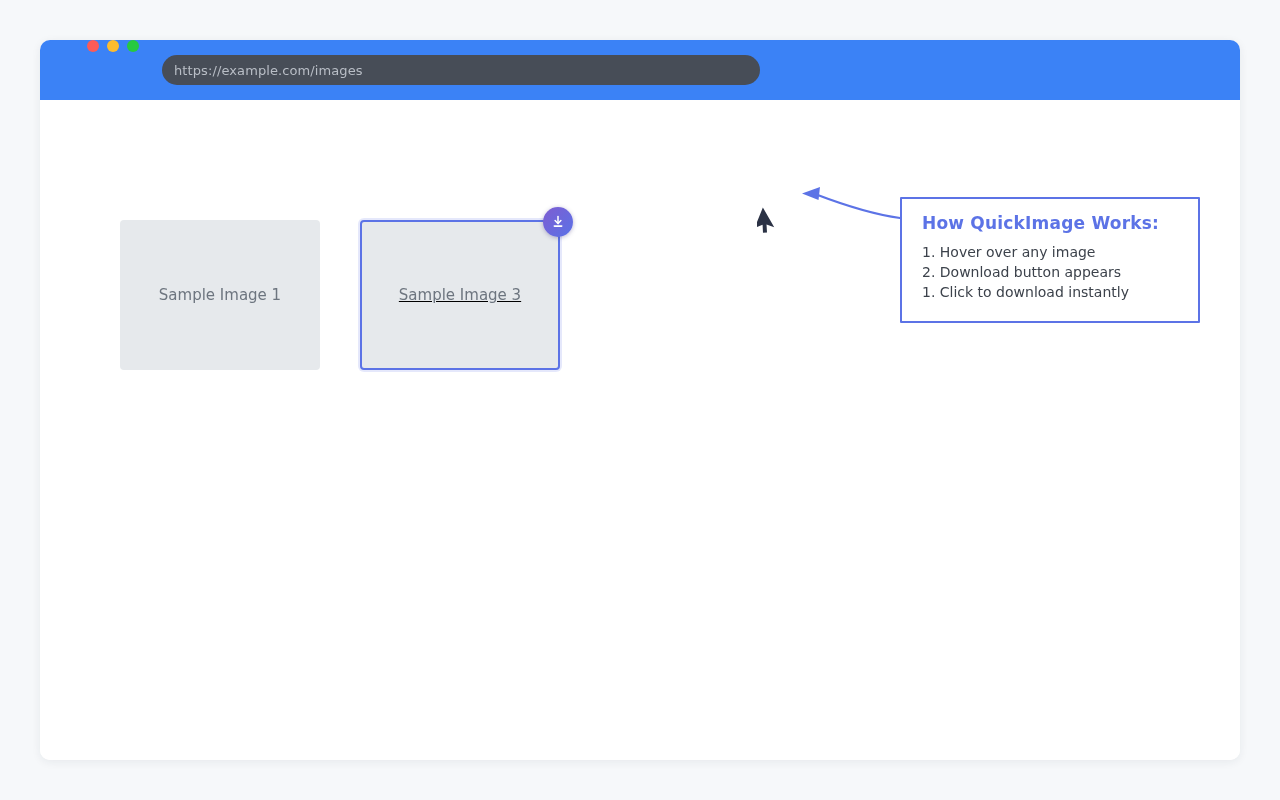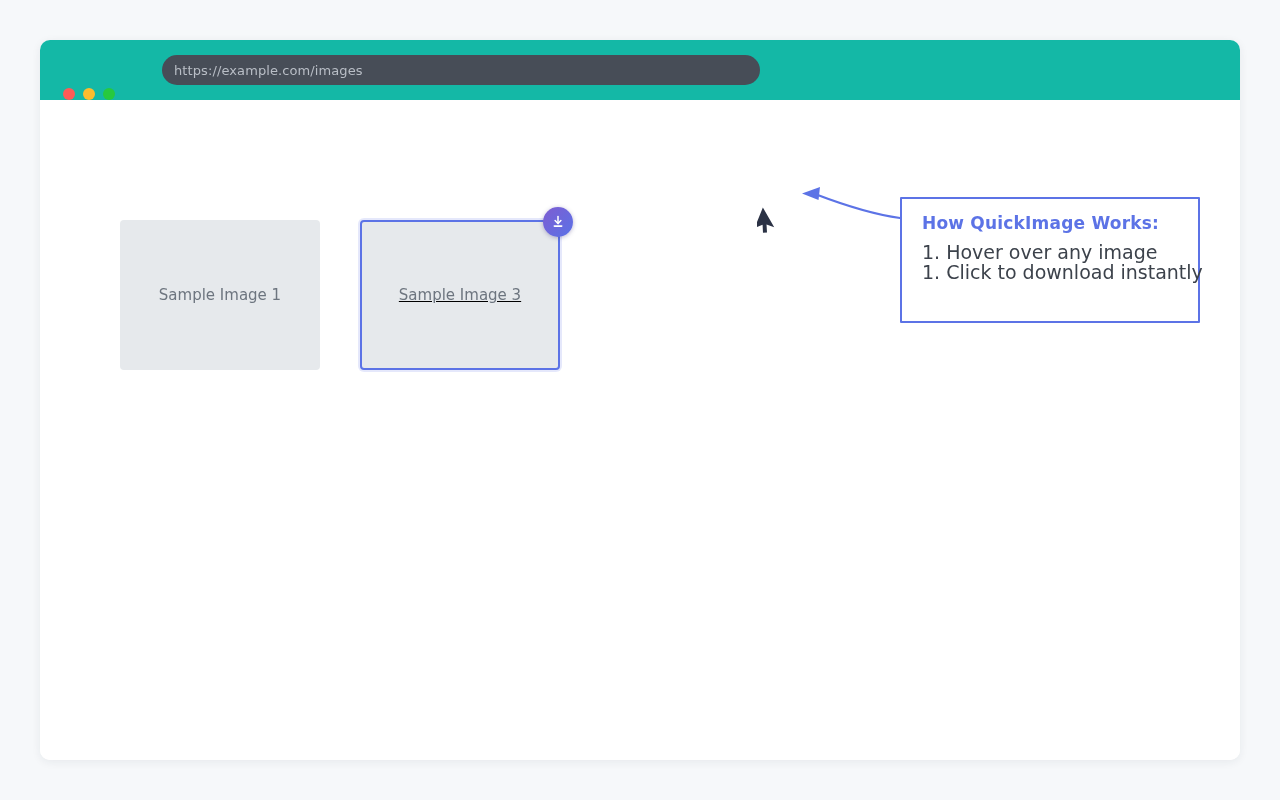--- a/index.html
+++ b/index.html
@@ -31,23 +31,24 @@
     box-shadow: 0 2px 10px rgba(30, 40, 60, 0.07);
     overflow: hidden;
   }
 
   .title-bar {
     position: absolute;
     left: 0;
     top: 0;
     width: 1200px;
     height: 60px;
-    background: #14b8a6;
-    display: flex;
-    align-items: flex-end;
+    background: #3b82f6;
+    display: flex;
+    align-items: flex-start;
+    padding-left: 24px;
   }
 
   .traffic-lights {
     display: flex;
     align-items: center;
     gap: 8px;
     margin-left: 23px;
   }
   .dot {
     width: 12px;
@@ -177,21 +178,21 @@
     margin: 0 0 9px 0;
     letter-spacing: 0.2px;
     font-family: "DejaVu Sans", "Liberation Sans", sans-serif;
   }
   .callout-steps {
     list-style: none;
     margin: 0;
     padding: 0;
   }
   .callout-steps li {
-    font-size: 19px;
+    font-size: 14px;
     color: #3c424b;
     line-height: 20px;
     white-space: nowrap;
     font-family: "DejaVu Sans", "Liberation Sans", sans-serif;
   }
 </style>
 </head>
 <body>
 
 <div id="stage">
@@ -247,17 +248,18 @@
 
   <svg class="annotation-arrow" viewBox="0 0 130 55">
     <path d="M110 40 C 80 36, 46 24, 25 16" stroke="#5c73e6" stroke-width="2.2" fill="none" stroke-linecap="round"></path>
     <path d="M12 15.5 L30 9 L28.5 22 Z" fill="#5c73e6"></path>
   </svg>
 
   <div class="callout">
     <div class="callout-title">How QuickImage Works:</div>
     <ul class="callout-steps">
       <li>1. Hover over any image</li>
+      <li>2. Download button appears</li>
       <li>1. Click to download instantly</li>
     </ul>
   </div>
 
 </div>
 
 </body></html>

